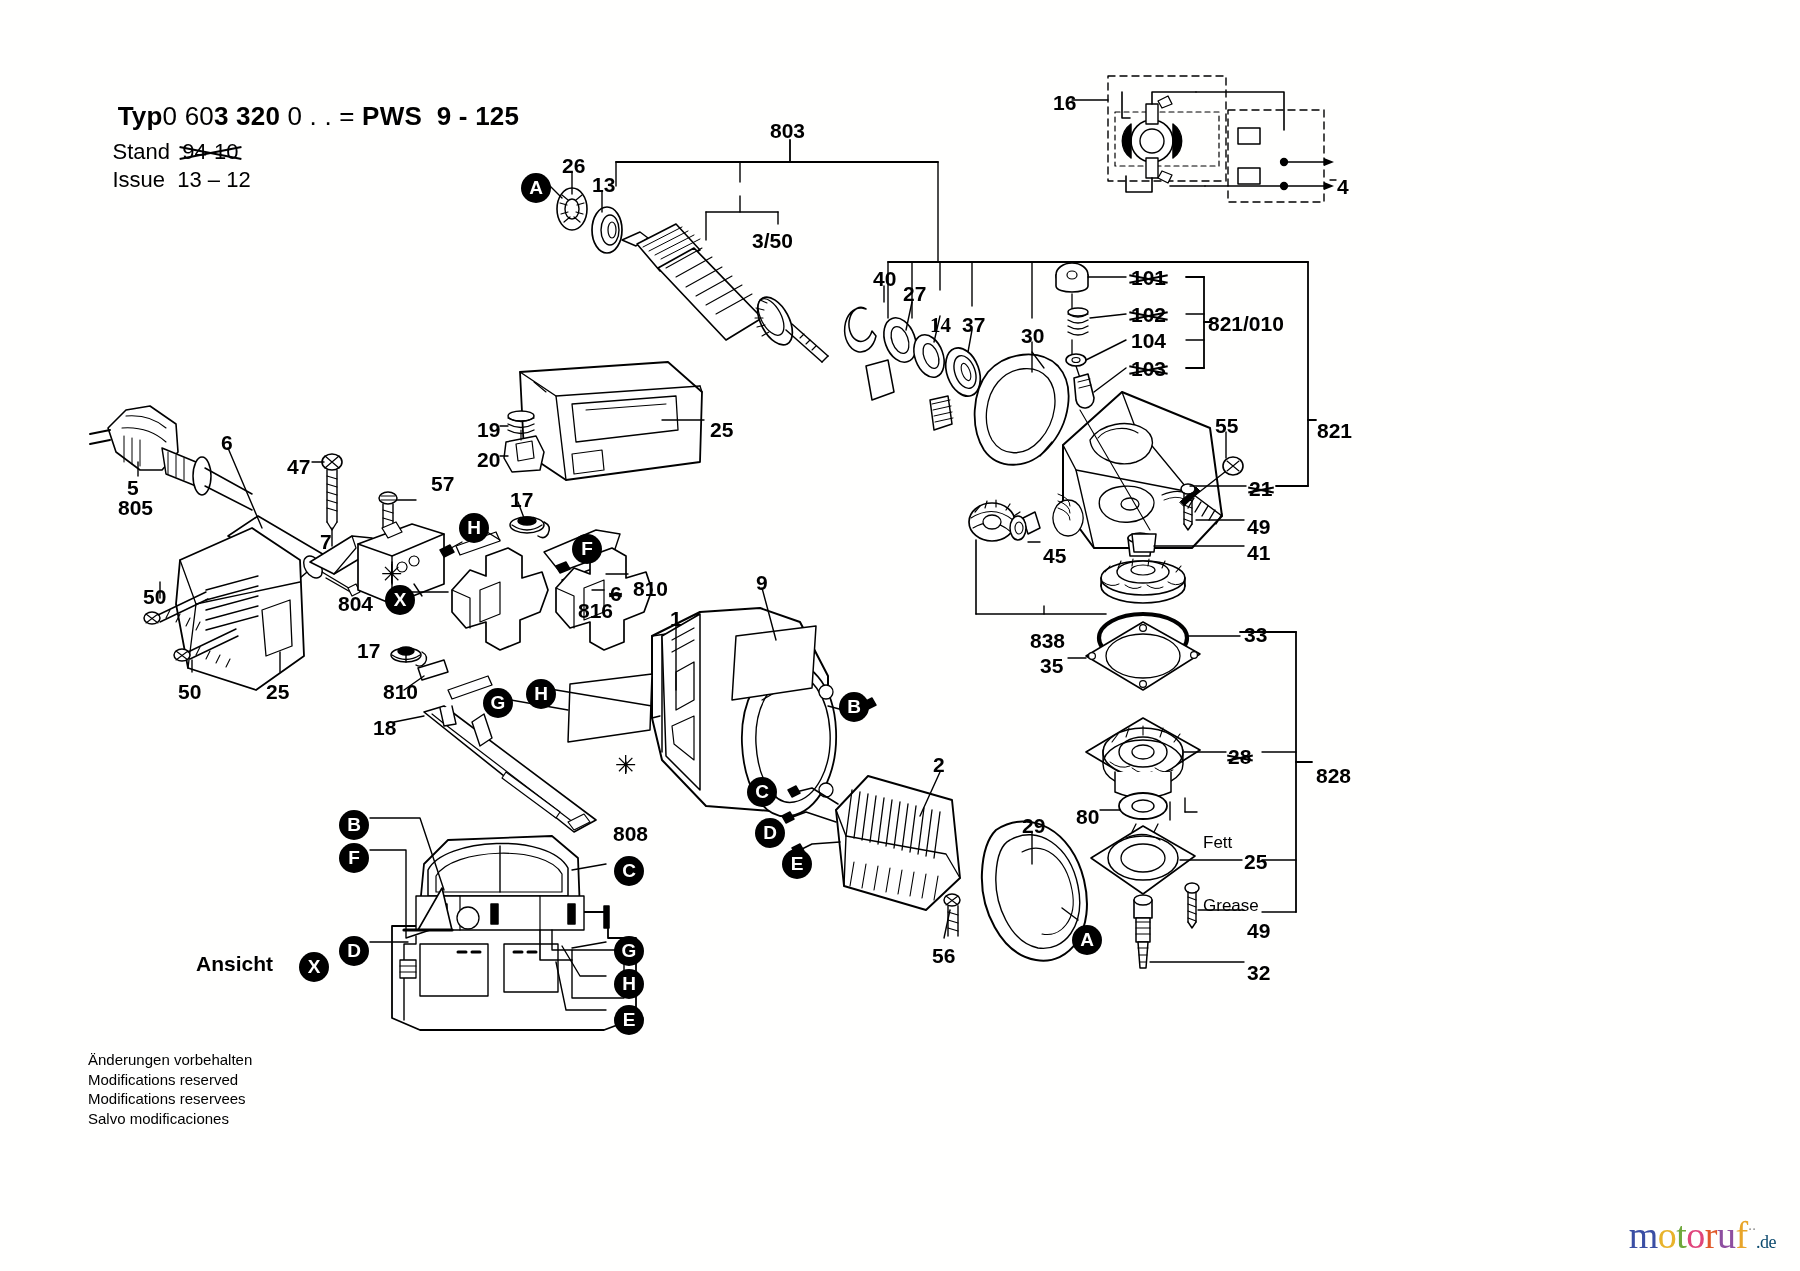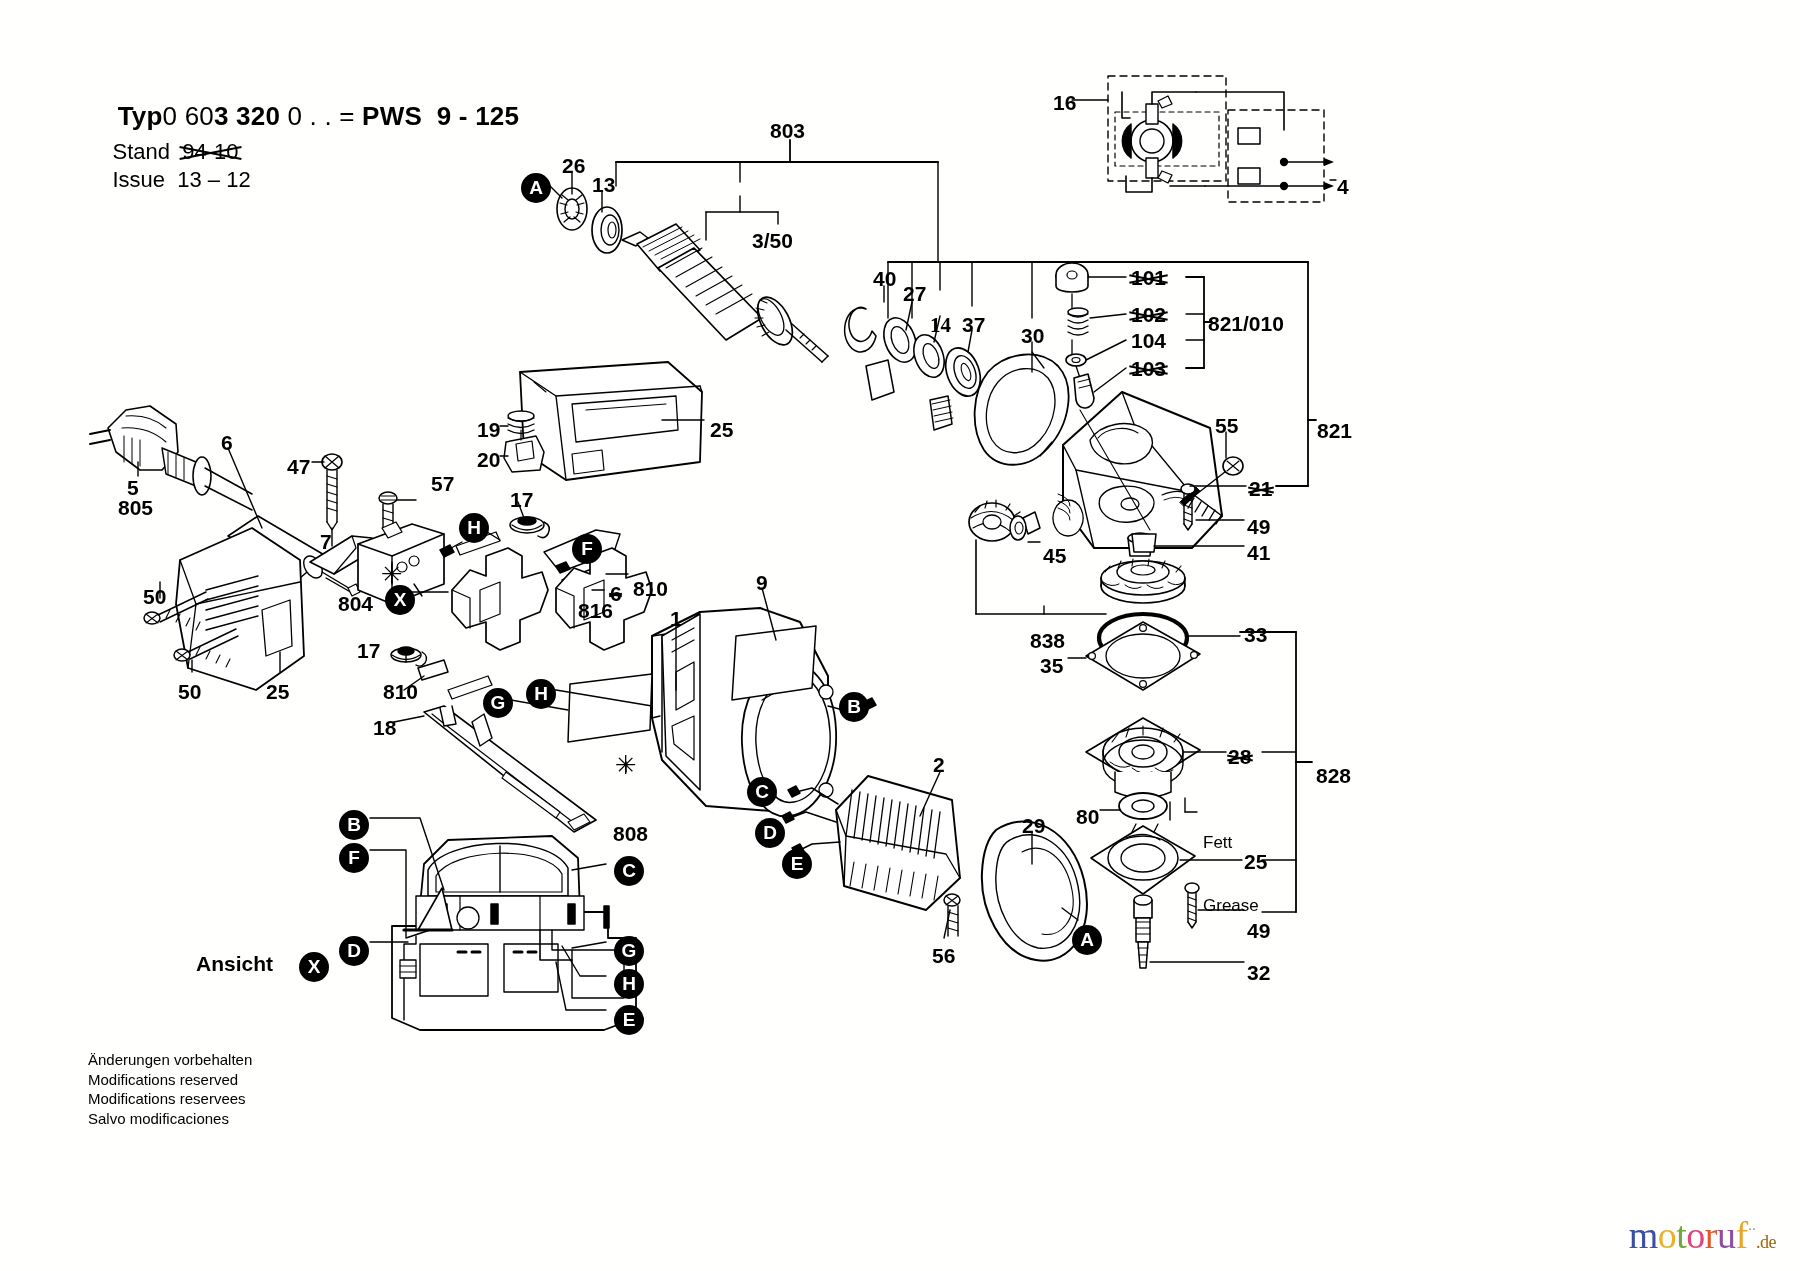--- a/index.html
+++ b/index.html
@@ -76,21 +76,21 @@
   
   .art{position:absolute;left:0;top:0;width:1800px;height:1271px;
        pointer-events:none;}
 
   
   .wm{
     position:absolute; right:24px; bottom:14px;
     font-family:"Liberation Serif", serif;
     font-size:38px; letter-spacing:-.5px;
   }
-  .wm .d{font-size:18px;color:#a16207;}
+  .wm .d{font-size:18px;color:#0c4a6e;}
   .wm .dot{font-size:14px;vertical-align:super;}
 
   
   .fett{
     position:absolute; font-size:17px; line-height:21px; white-space:pre;
   }
 </style>
 </head>
 <body>
 

